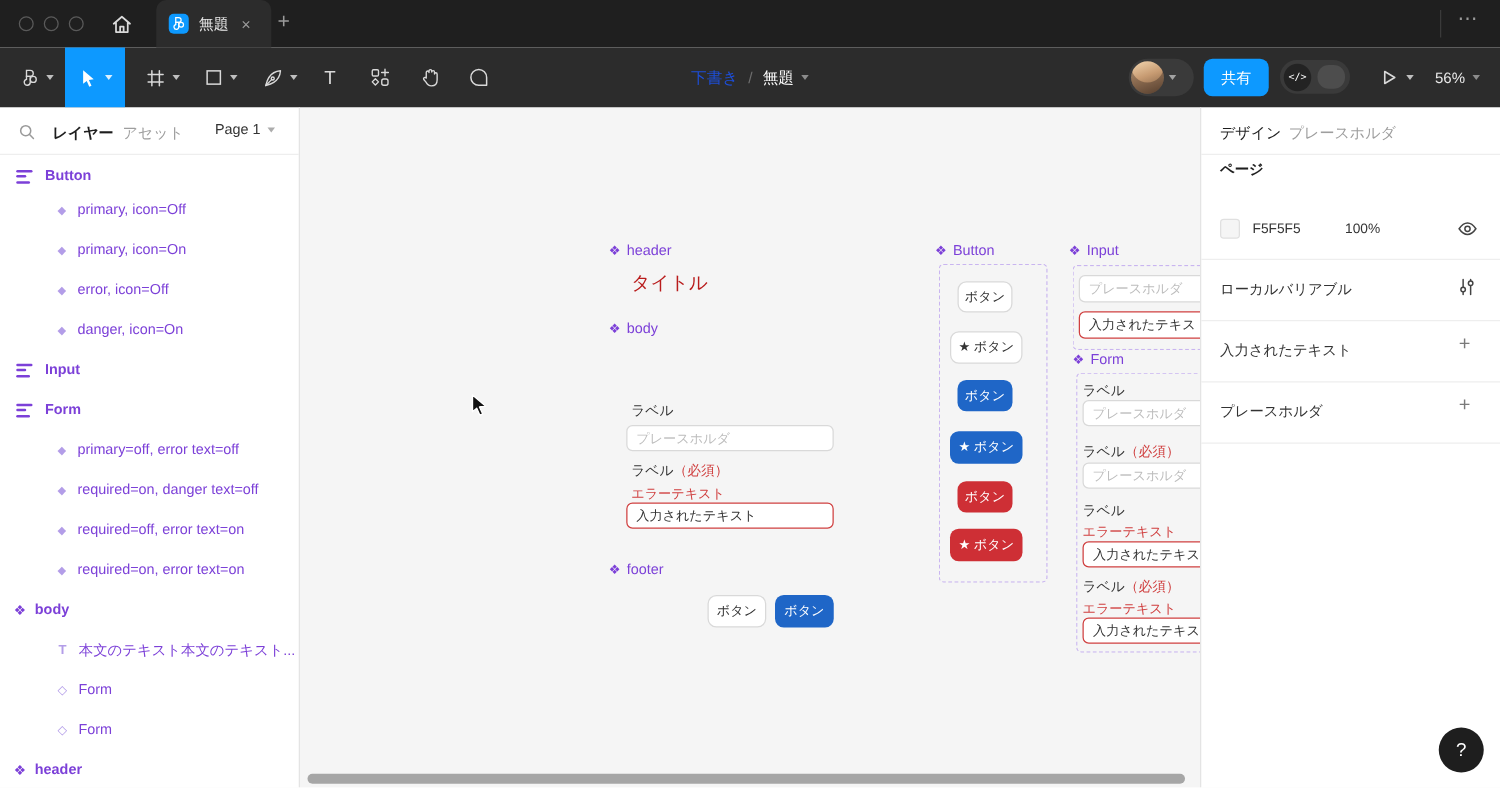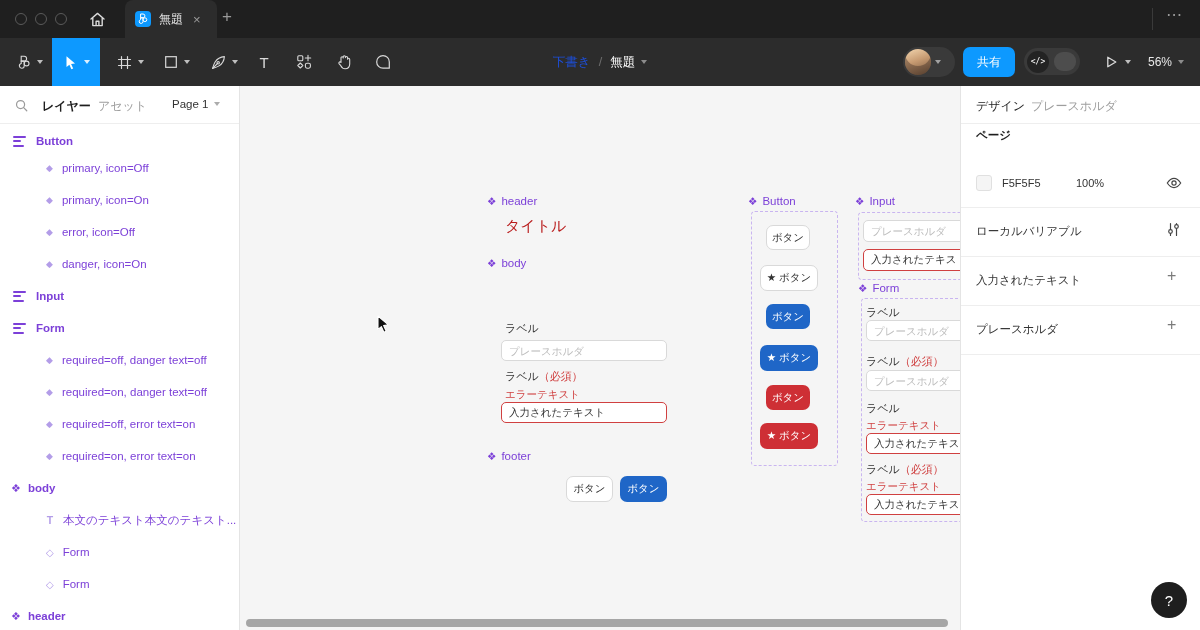--- a/index.html
+++ b/index.html
@@ -286,21 +286,21 @@
     <div class="lrow bold" style="top:228px">
         <span class="setic">
           <i></i>
           <i></i>
           <i></i>
         </span>
         <span>Form</span>
       </div>
     <div class="lrow" style="top:260px">
         <span class="ic-var">◆</span>
-        <span>required=off, danger text=off</span>
+        <span>primary=off, error text=off</span>
       </div>
     <div class="lrow" style="top:292px">
         <span class="ic-var">◆</span>
         <span>required=on, danger text=off</span>
       </div>
     <div class="lrow" style="top:324px">
         <span class="ic-var">◆</span>
         <span>required=off, error text=on</span>
       </div>
     <div class="lrow" style="top:356px">

